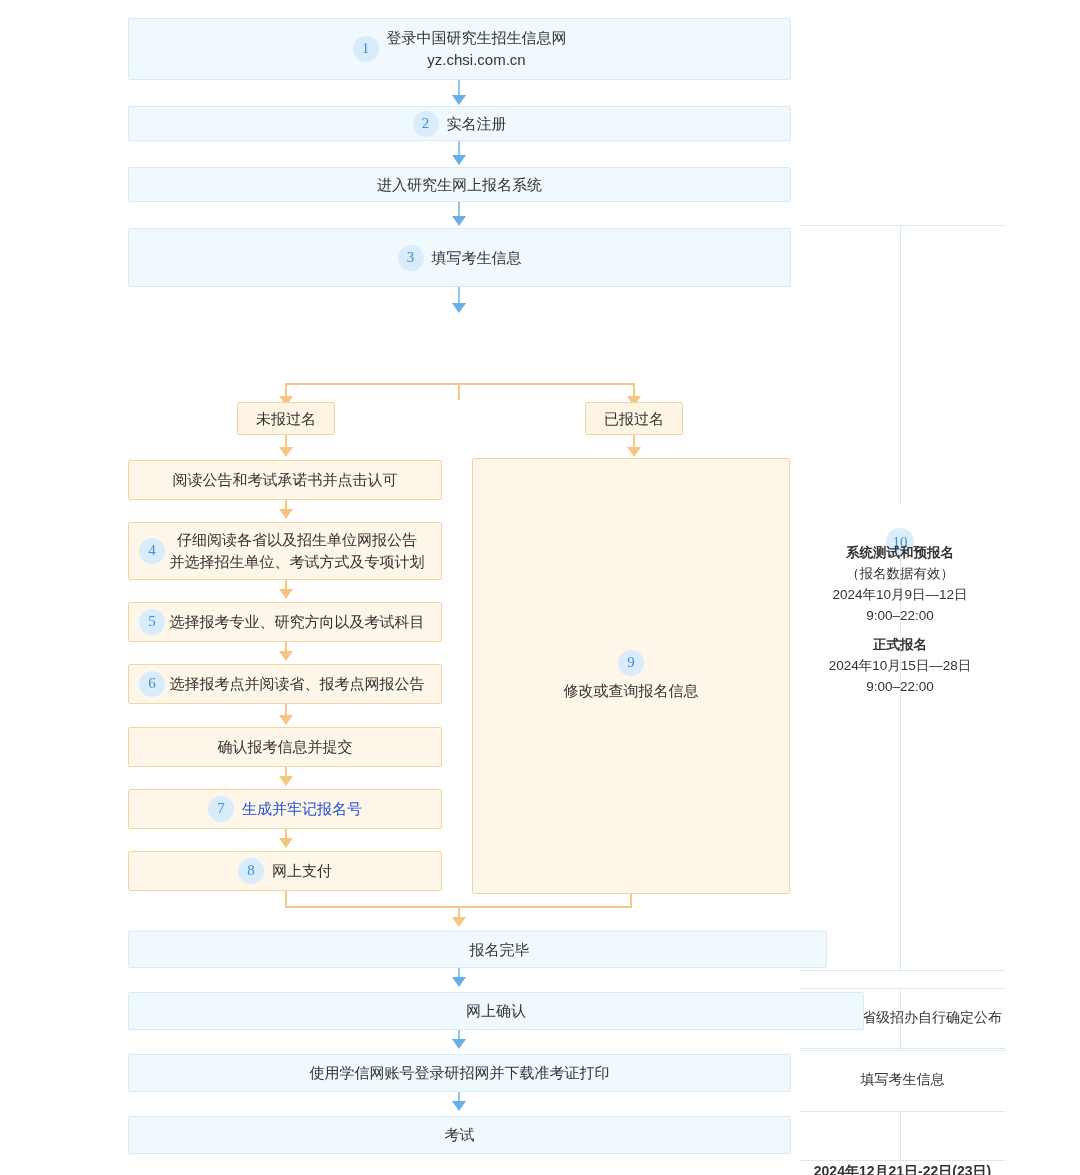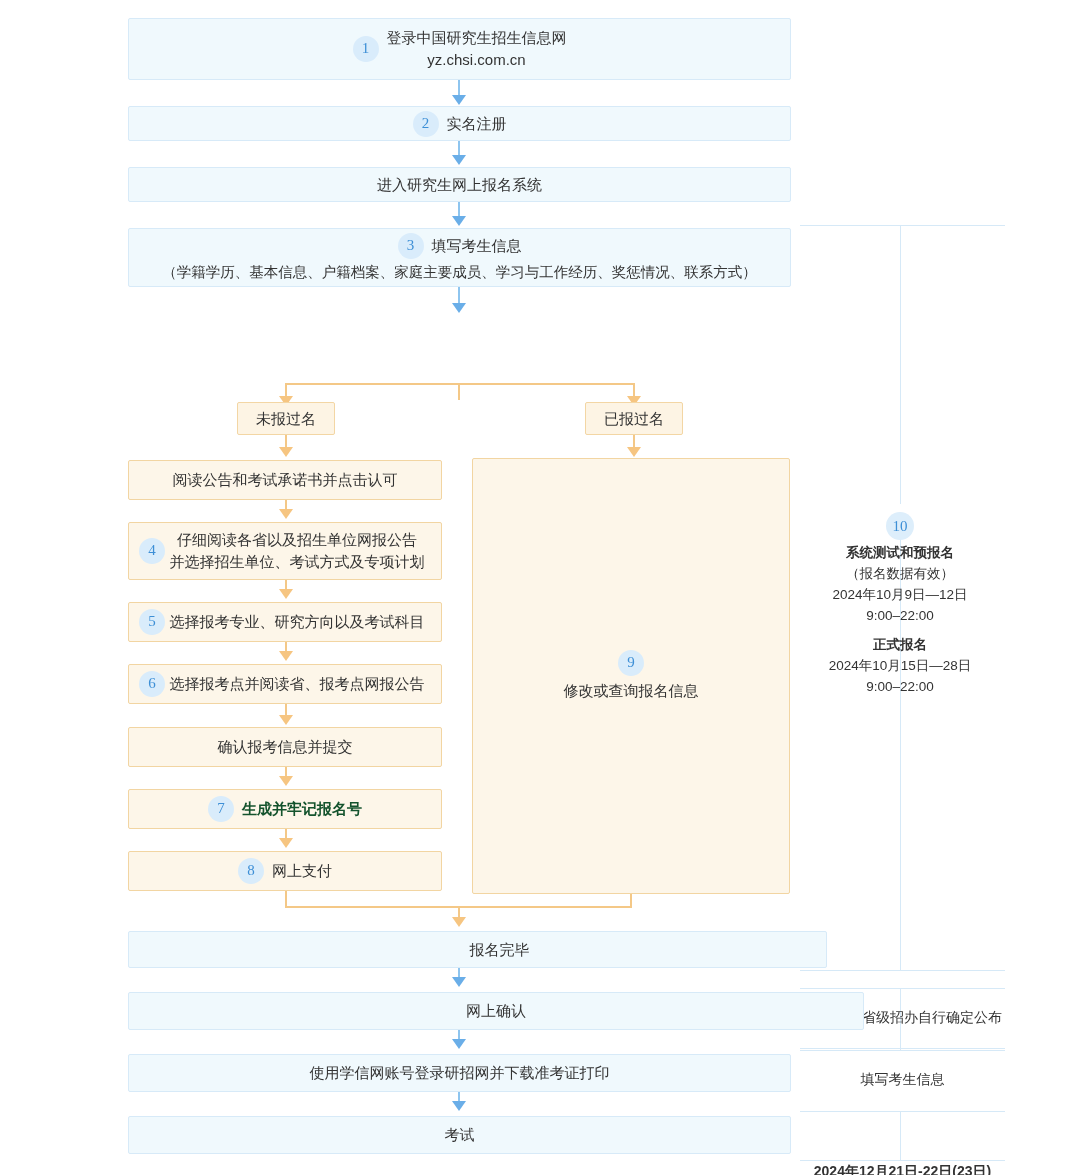--- a/index.html
+++ b/index.html
@@ -40,21 +40,21 @@
     background: #fdf6e9;
     border: 1px solid #f2d5a2;
   }
   .node-inner {
     display: flex;
     align-items: center;
     justify-content: center;
     gap: 8px;
   }
   .node-text { white-space: pre-line; }
-  .node-text.red { color: #14532d; font-weight: bold; }
+  .node-text.red { color: #1d4ed8; font-weight: normal; }
 
   
   .badge {
     flex: 0 0 auto;
     width: 26px; height: 26px;
     border-radius: 50%;
     background: #d9ecfb;
     color: #3d8fd6;
     font-size: 15px;
     display: flex; align-items: center; justify-content: center;
@@ -155,21 +155,21 @@
   <div class="rule-v" style="left:900px; top:534px;  height:436px;"></div>
   <div class="rule-h" style="left:800px; top:970px;  width:205px;"></div>
   <div class="rule-h" style="left:800px; top:988px;  width:205px;"></div>
   <div class="rule-h" style="left:800px; top:1050px; width:205px;"></div>
   <div class="rule-h" style="left:800px; top:1048px; width:205px;"></div>
   <div class="rule-h" style="left:800px; top:1111px; width:205px;"></div>
   <div class="rule-h" style="left:800px; top:1160px; width:205px;"></div>
   <div class="rule-v" style="left:900px; top:988px; height:62px;"></div>
   <div class="rule-v" style="left:900px; top:1111px; height:49px;"></div>
 
-  <div class="tl-badge-circle" style="left:886px; top:512px;">
+  <div class="tl-badge-circle" style="left:886px; top:528px;">
     <span>10</span>
   </div>
   <div class="tl-block" style="left:810px; top:543px; width:180px;">
     <div class="tl-strong">系统测试和预报名</div>
     <div>（报名数据有效）</div>
     <div>2024年10月9日—12日</div>
     <div>9:00–22:00</div>
     <div class="tl-strong" style="margin-top:8px;text-align:center;">正式报名</div>
     <div>2024年10月15日—28日</div>
     <div>9:00–22:00</div>
@@ -222,21 +222,20 @@
   <div class="vline blue" style="left:458px; top:202px; height:16px;"></div>
   <div class="arrow blue" style="left:452px; top:216px;"></div>
 
   <div class="node node-blue" style="left:128px; top:228px; width:663px; height:59px; flex-direction:column; gap:3px; padding:6px 4px;">
     <div class="node-inner">
       <span class="badge">
         <span>3</span>
       </span>
       <span class="node-text">填写考生信息</span>
     </div>
-    <div class="node-text" style="font-size:14.5px;">（学籍学历、基本信息、户籍档案、家庭主要成员、学习与工作经历、奖惩情况、联系方式）</div>
   </div>
 
   <div class="vline blue" style="left:458px; top:287px; height:18px;"></div>
   <div class="arrow blue" style="left:452px; top:303px;"></div>
 
 
   <div class="vline orange" style="left:458px; top:383px; height:17px;"></div>
   <div class="hline orange" style="left:286px; top:383px; width:348px;"></div>
   <div class="vline orange" style="left:285px; top:383px; height:17px;"></div>
   <div class="vline orange" style="left:633px; top:383px; height:17px;"></div>

